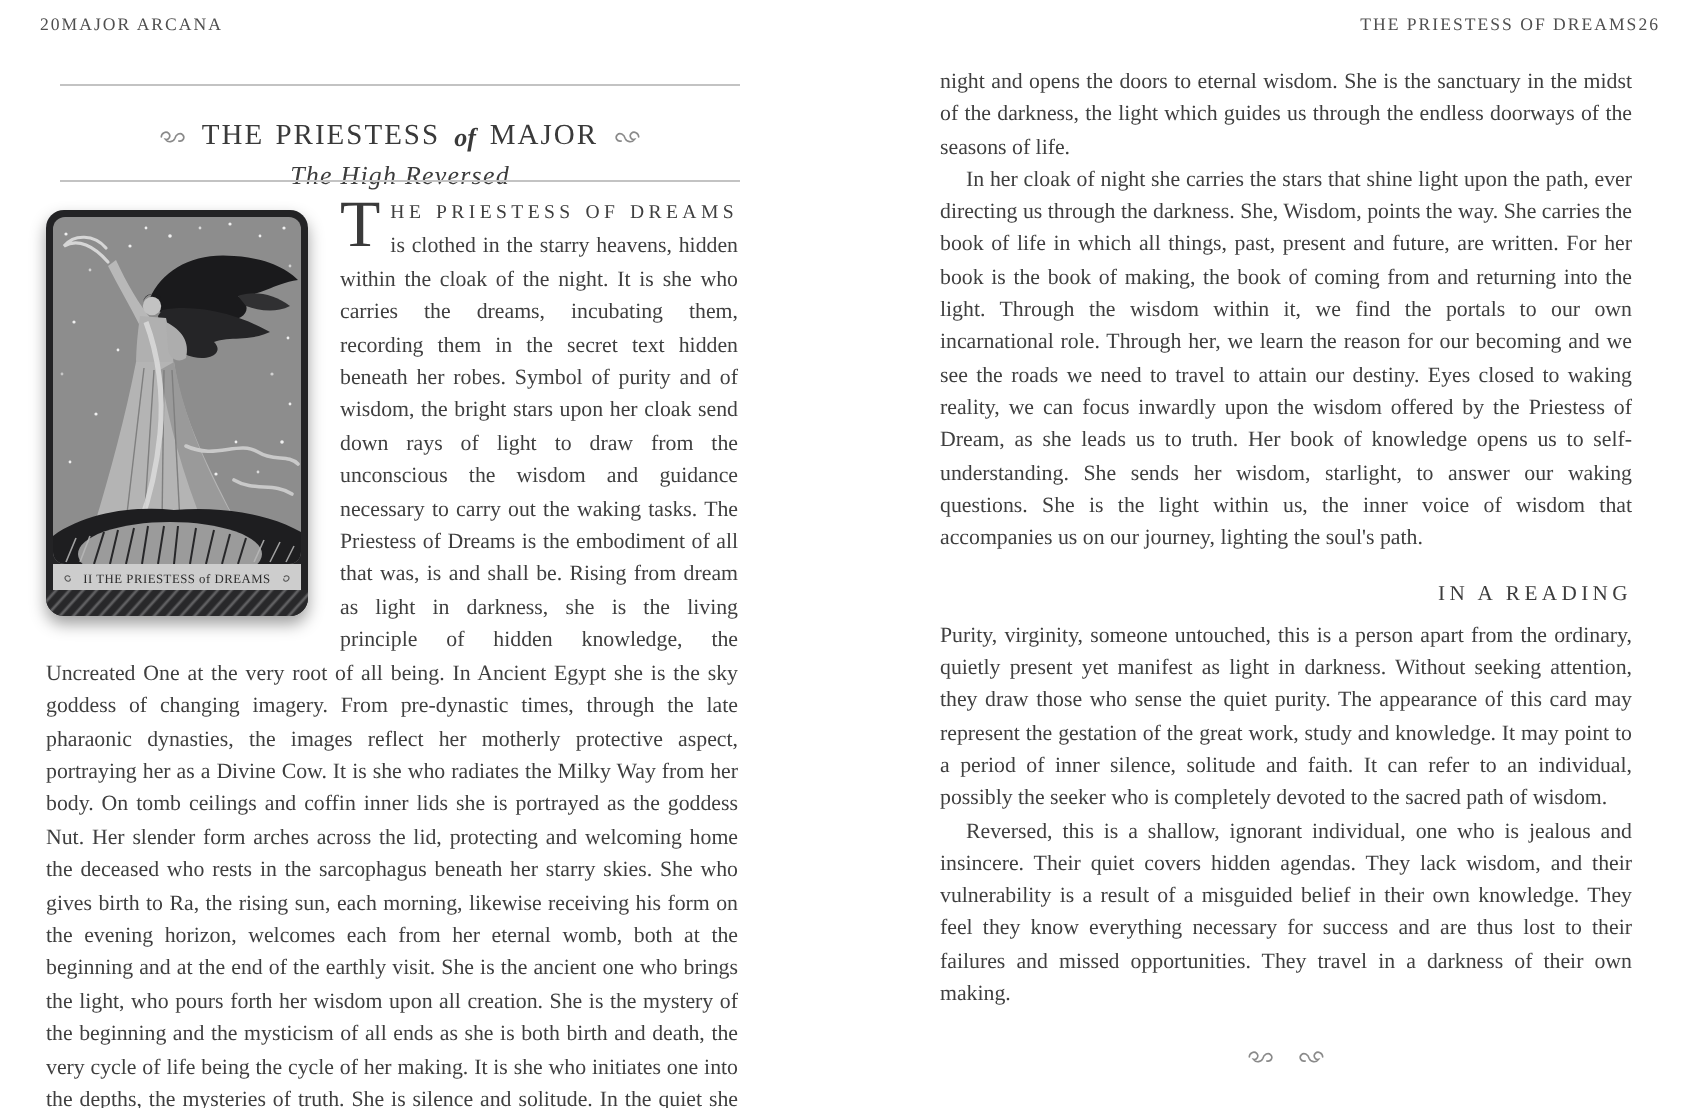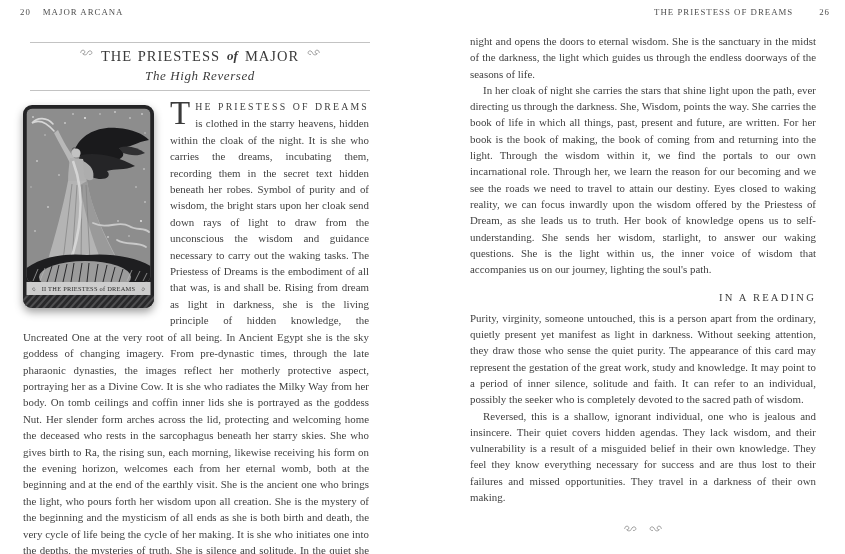--- a/index.html
+++ b/index.html
@@ -7,31 +7,31 @@
     width:845px;height:554px;position:relative;overflow:hidden;
     background:#ffffff;
     font-family:"Liberation Serif", serif;
     color:#3f3f3f;
   }
   
   .running-head{
     position:absolute;top:7px;font-size:8.8px;letter-spacing:1px;
     color:#4f4f4f;display:flex;align-items:baseline;
   }
-  .rh-left{left:20px;gap:12px;}
-  .rh-right{right:15px;gap:26px;margin-left:37px;}
+  .rh-left{left:20px;gap:0;}
+  .rh-right{right:15px;gap:0;margin-left:37px;}
 
   
   .rule{position:absolute;left:30px;width:340px;height:0;border-top:1.6px solid #c3c3c3;}
   .rule-top{top:42px;}
   .rule-bottom{top:90px;}
   .title-block{position:absolute;left:30px;top:48px;width:340px;text-align:center;}
   .title-line{
     font-size:14.5px;letter-spacing:1px;color:#3a3a3a;word-spacing:1px;
-    display:flex;align-items:flex-start;justify-content:center;gap:7px;
+    display:flex;align-items:center;justify-content:center;gap:7px;margin-top:12px;
   }
   .title-of{font-style:italic;font-size:13px;letter-spacing:0;font-weight:bold;}
   .subtitle{font-style:italic;font-size:13px;letter-spacing:0.6px;color:#3c3c3c;margin-top:3px;}
   .fleuron{width:15px;height:9px;flex:0 0 auto;}
   .fleuron.mirror{transform:scaleX(-1);}
 
   
   .left-body{
     position:absolute;left:23px;top:98px;width:346px;
     font-size:10.9px;line-height:16.4px;text-align:justify;

